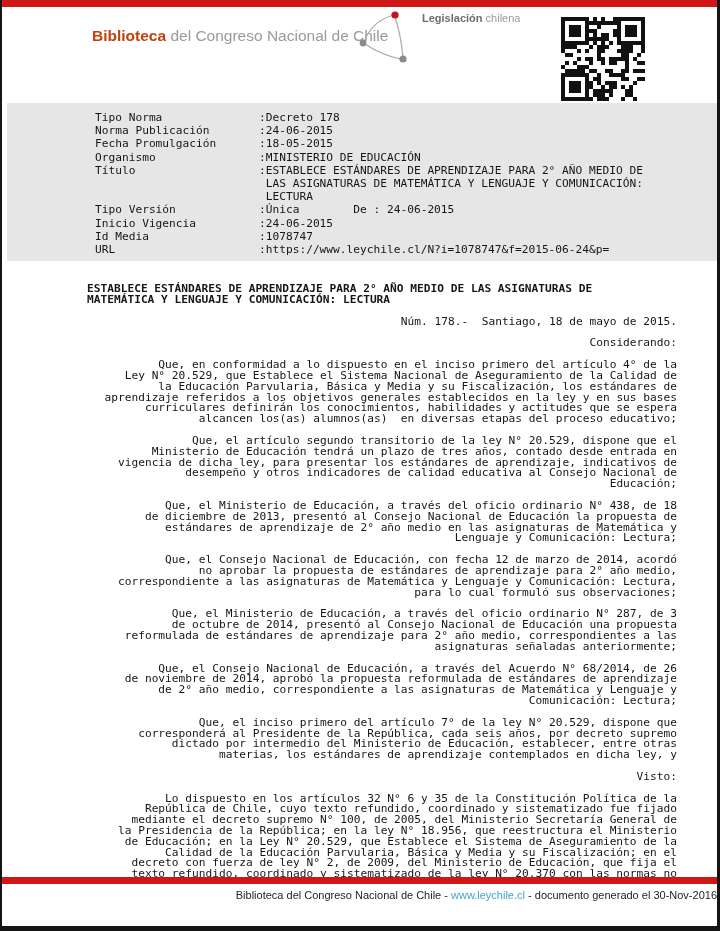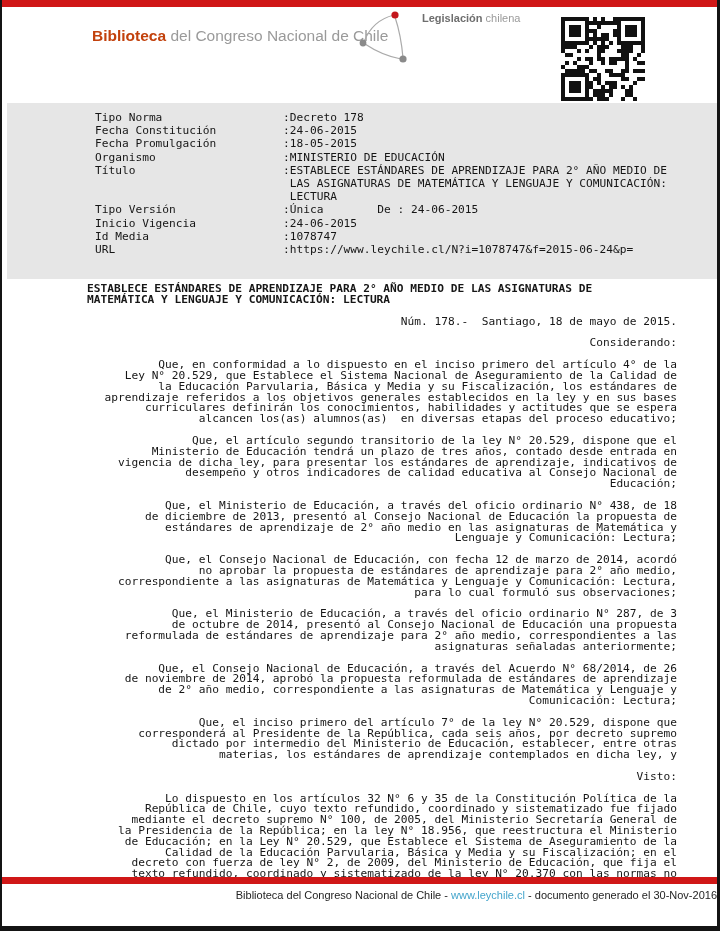--- a/index.html
+++ b/index.html
@@ -19,29 +19,29 @@
   .brand{position:absolute;left:90px;top:27px;font-size:15.5px;letter-spacing:0;white-space:nowrap;}
   .brand .red{font-weight:bold;}
   .brand .rest{color:#9a9a9a;}
   .logo-mark{position:absolute;left:350px;top:8px;}
   .legis{position:absolute;left:420px;top:12px;font-size:11px;white-space:nowrap;}
   .legis .b{font-weight:bold;color:#6e6e6e;}
   .legis .rest{color:#9a9a9a;}
   .qr{position:absolute;left:557px;top:16px;width:88px;height:86px;background:#fff;}
   
   .meta{
-    position:absolute;top:103px;left:5px;right:0;height:176px;
+    position:absolute;top:103px;left:5px;right:0;height:158px;
     background:#e6e6e6;
     font-family:"DejaVu Sans Mono","Liberation Mono",monospace;
     font-size:11.2px;line-height:13.2px;color:#161616;
     padding-top:8px;box-sizing:border-box;
   }
   .meta-row{display:flex;padding-left:88px;}
   .meta-label{width:164px;flex:none;white-space:pre;}
-  .meta-value{white-space:pre;margin-left:24px;}
+  .meta-value{white-space:pre;}
   
   .doc-body{
     position:absolute;left:85px;top:268px;width:590px;
     font-family:"DejaVu Sans Mono","Liberation Mono",monospace;
     font-size:11.2px;line-height:10.8px;color:#161616;
   }
   .doc-title{font-weight:bold;white-space:pre-wrap;margin:16px 0 11px 0;}
   .para{white-space:pre-wrap;margin:0 0 11px 0;text-align:right;}
   
   .footbar{position:absolute;left:0;right:0;top:877px;height:7px;}
@@ -314,21 +314,21 @@
       <rect x="62" y="81" width="4" height="4" fill="#111"></rect>
       <rect x="74" y="81" width="4" height="4" fill="#111"></rect>
     </svg>
 
   <div class="meta" id="meta-rows" style="background: rgb(230, 230, 230);">
       <div class="meta-row">
         <span class="meta-label">Tipo Norma</span>
         <span class="meta-value">:Decreto 178</span>
       </div>
       <div class="meta-row">
-        <span class="meta-label">Fecha Constitución</span>
+        <span class="meta-label">Norma Publicación</span>
         <span class="meta-value">:24-06-2015</span>
       </div>
       <div class="meta-row">
         <span class="meta-label">Fecha Promulgación</span>
         <span class="meta-value">:18-05-2015</span>
       </div>
       <div class="meta-row">
         <span class="meta-label">Organismo</span>
         <span class="meta-value">:MINISTERIO DE EDUCACIÓN</span>
       </div>

